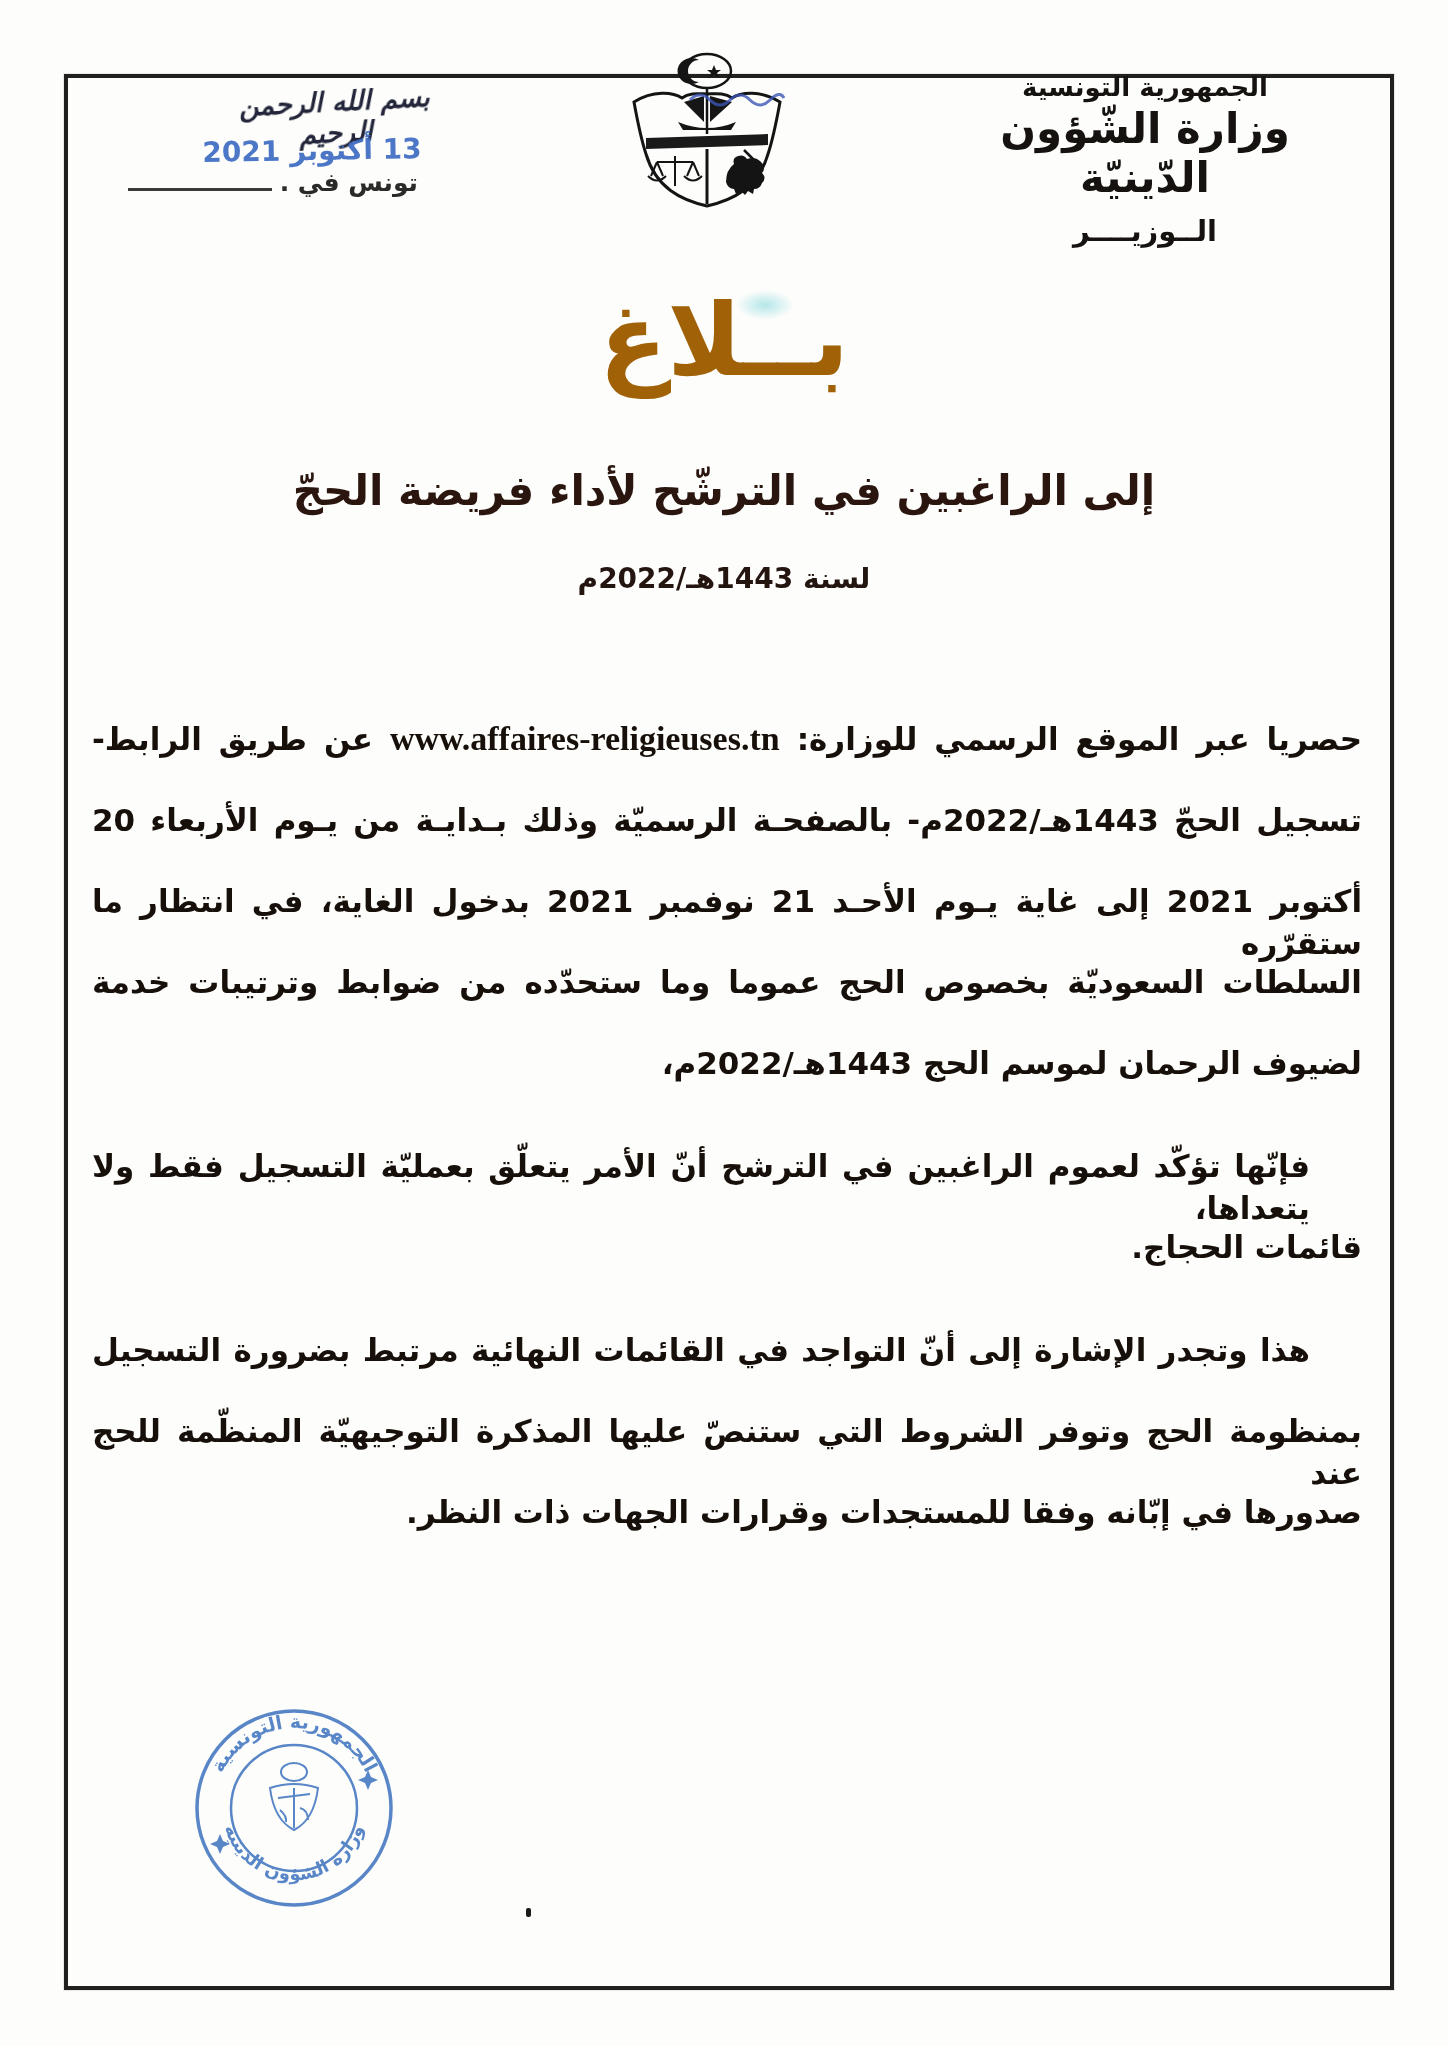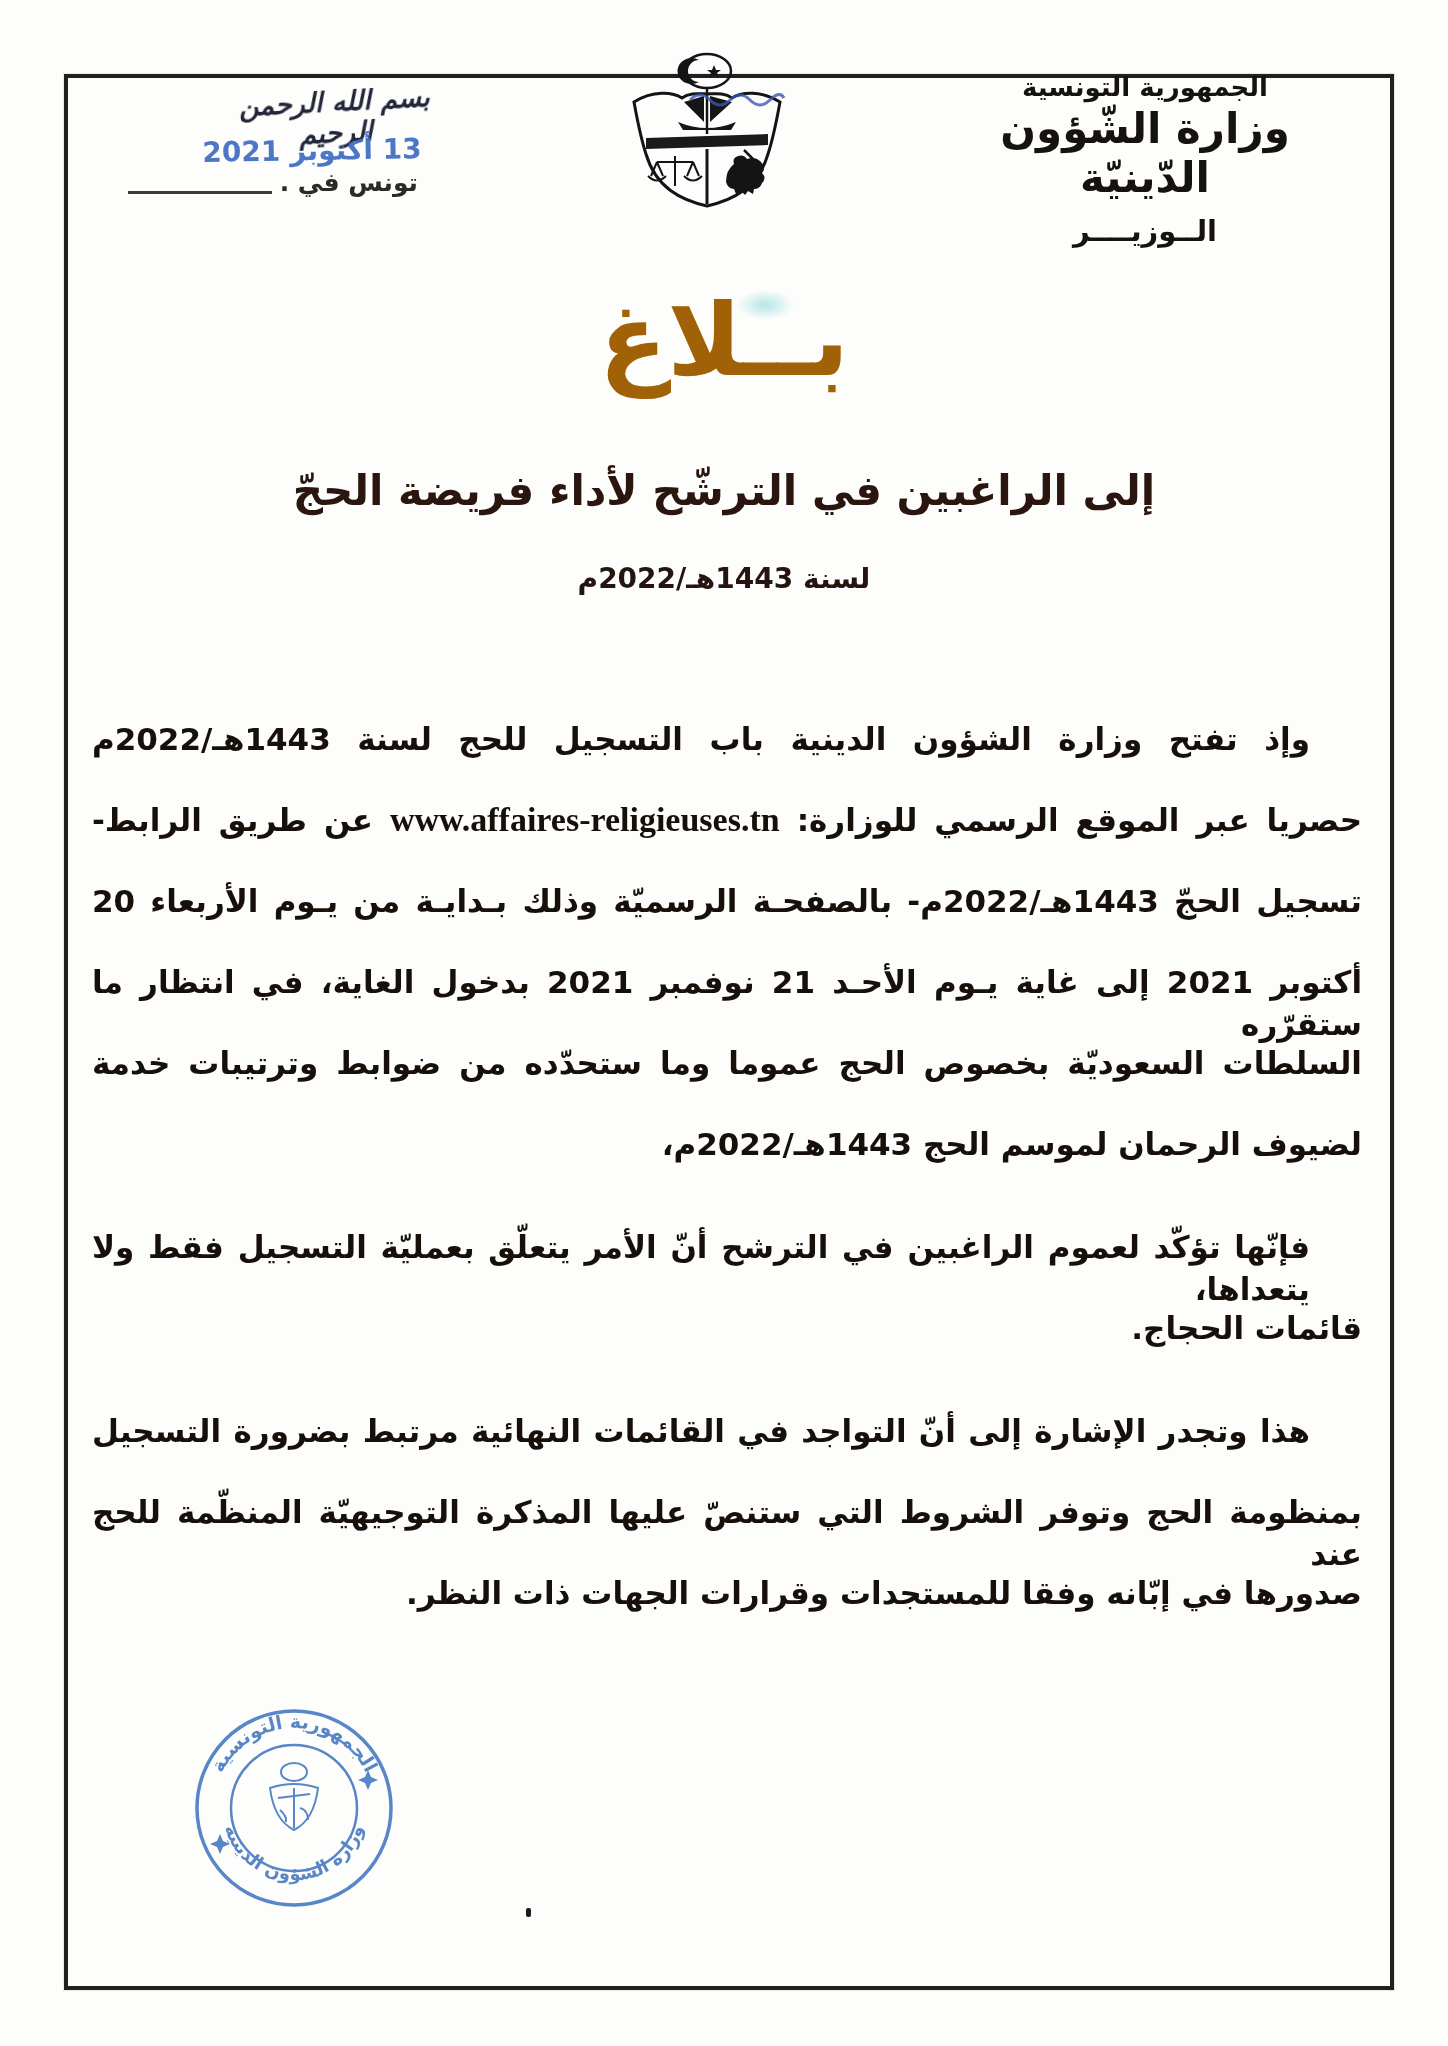--- a/index.html
+++ b/index.html
@@ -25,21 +25,21 @@
     filter:blur(.3px);
   }
   .date-stamp{
     left:192px;top:134px;width:240px;text-align:center;
     font-size:28px;font-weight:bold;color:#3e6cc2;
     letter-spacing:2px;transform:rotate(-1deg);opacity:.92;
   }
   .city-line{
     left:128px;top:168px;width:290px;direction:rtl;
     font-size:25px;font-weight:bold;color:#2a2a28;
-    display:flex;align-items:center;gap:8px;
+    display:flex;align-items:flex-start;gap:8px;
   }
   .city-line .rule{
     flex:1;border-bottom:3px solid #3a3a38;height:20px;
   }
   .hdr-right{
     left:930px;top:72px;width:430px;text-align:center;direction:rtl;
     color:#15120f;
   }
   .republic{font-size:26px;font-weight:bold;letter-spacing:-1px;filter:blur(.2px);}
   .ministry{font-size:42px;font-weight:800;margin-top:2px;letter-spacing:-2px;filter:blur(.2px);}
@@ -136,21 +136,20 @@
   <div class="ministry">وزارة الشّؤون الدّينيّة</div>
   <div class="minister">الــوزيــــر</div>
 </div>
 
 <div class="abs teal-smudge"></div>
 <div class="abs doc-title">بــلاغ</div>
 <div class="abs doc-subtitle">إلى الراغبين في الترشّح لأداء فريضة الحجّ</div>
 <div class="abs doc-season">لسنة 1443هـ/2022م</div>
 
 <div class="abs body-text">
-  <div class="line just indent">وإذ تفتح وزارة الشؤون الدينية باب التسجيل للحج لسنة 1443هـ/2022م</div>
   <div class="line just"><span>حصريا عبر الموقع الرسمي للوزارة:</span> <span class="url">www.affaires-religieuses.tn</span> <span>عن طريق الرابط-</span></div>
   <div class="line just">تسجيل الحجّ 1443هـ/2022م- بالصفحـة الرسميّة وذلك بـدايـة من يـوم الأربعاء 20</div>
   <div class="line just">أكتوبر 2021 إلى غاية يـوم الأحـد 21 نوفمبر 2021 بدخول الغاية، في انتظار ما ستقرّره</div>
   <div class="line just">السلطات السعوديّة بخصوص الحج عموما وما ستحدّده من ضوابط وترتيبات خدمة</div>
   <div class="line right">لضيوف الرحمان لموسم الحج 1443هـ/2022م،</div>
 
   <div class="line just indent pgap">فإنّها تؤكّد لعموم الراغبين في الترشح أنّ الأمر يتعلّق بعمليّة التسجيل فقط ولا يتعداها،</div>
   <div class="line right">قائمات الحجاج.</div>
 
   <div class="line just indent pgap">هذا وتجدر الإشارة إلى أنّ التواجد في القائمات النهائية مرتبط بضرورة التسجيل</div>

